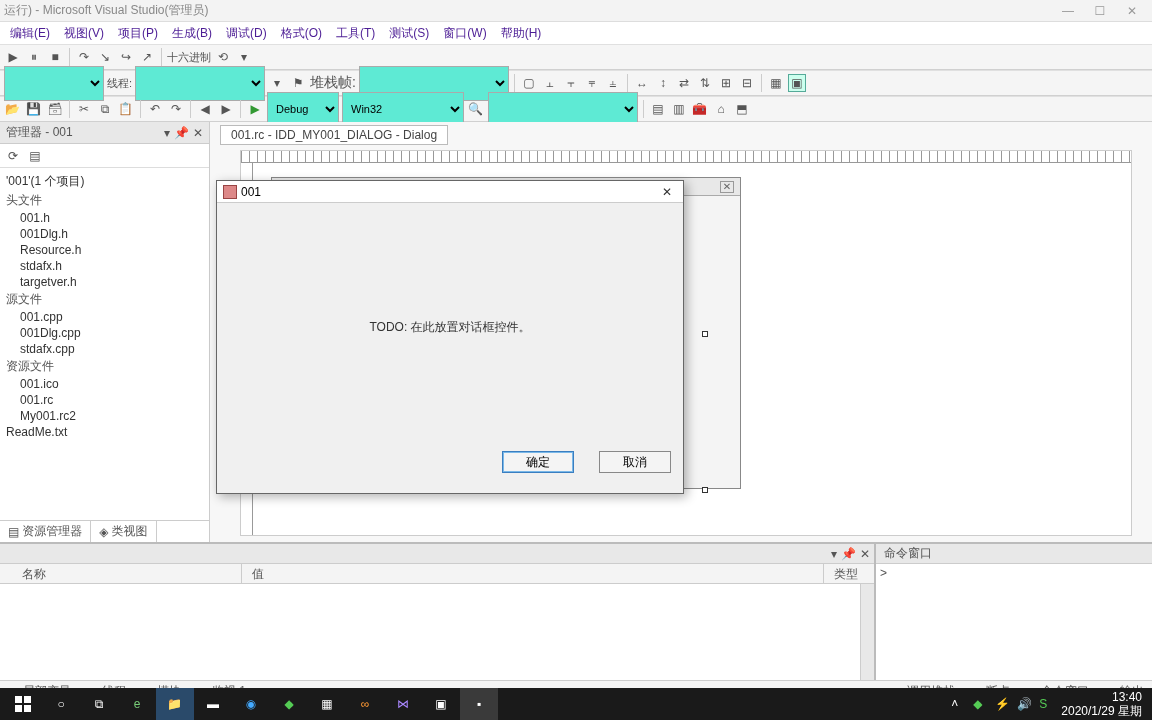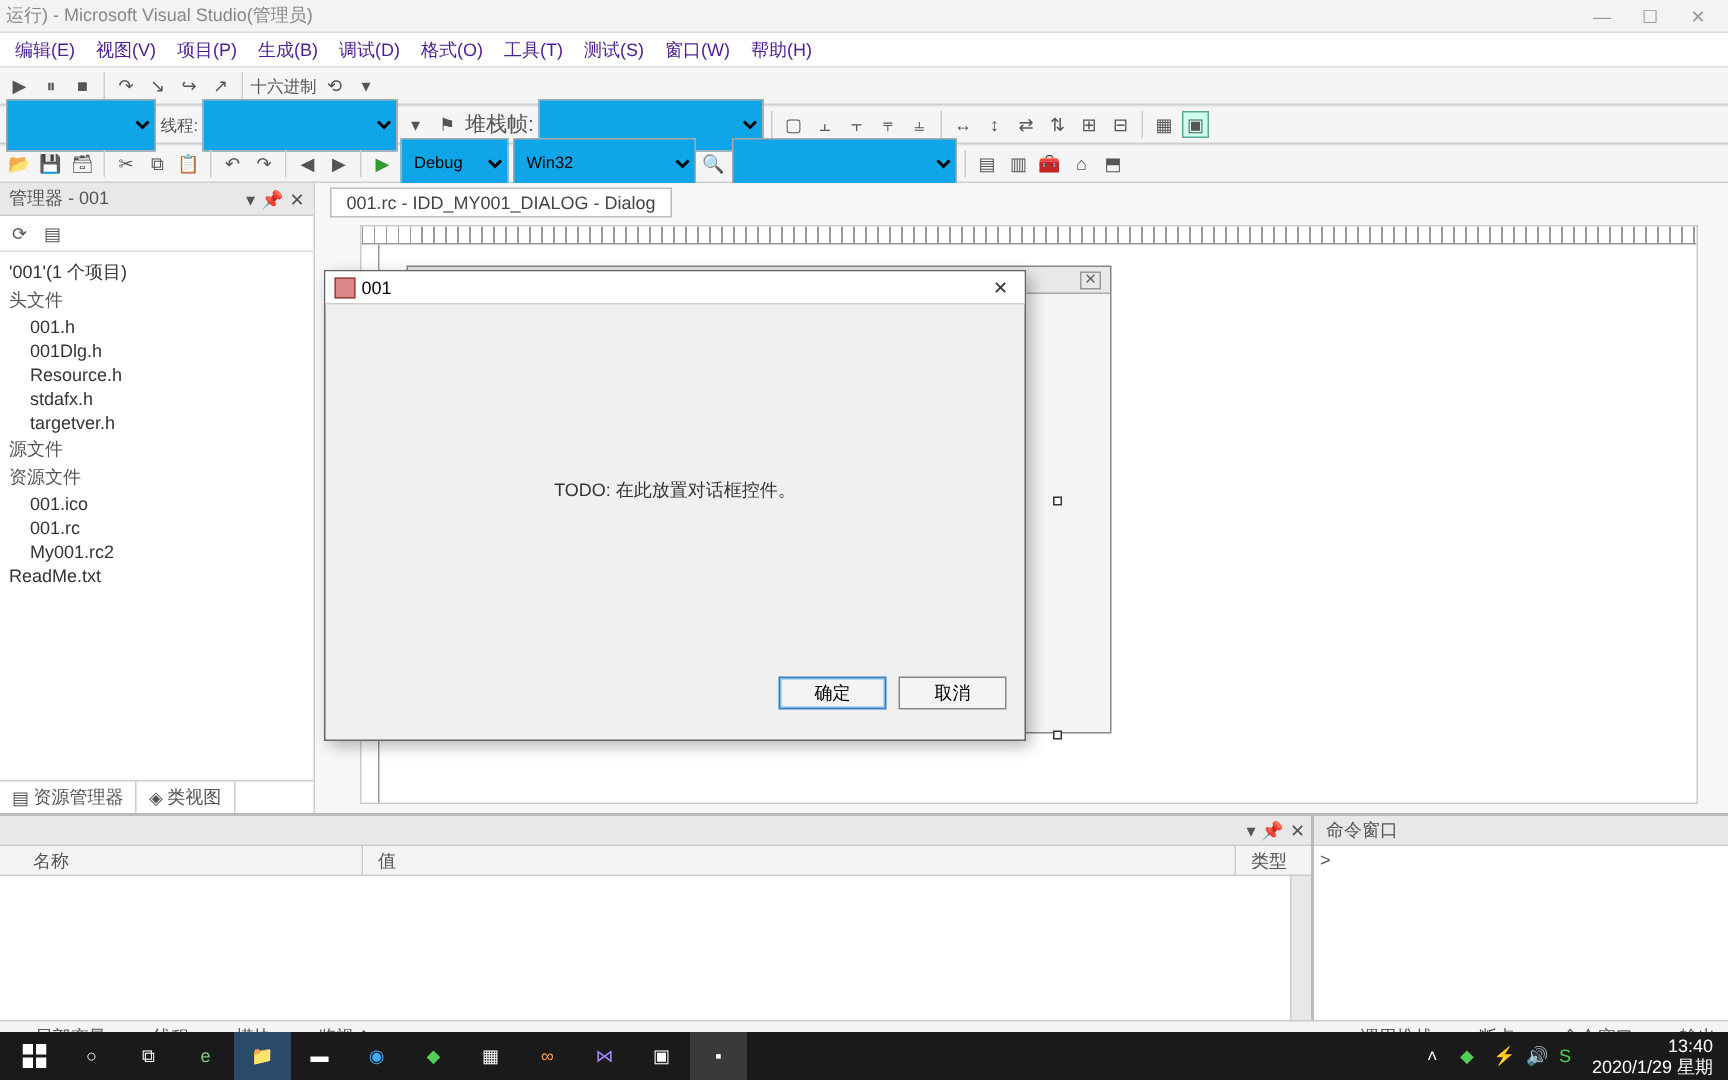--- a/index.html
+++ b/index.html
@@ -8,21 +8,21 @@
 .titlebar { height: 22px; background: #f3f3f3; border-bottom: 1px solid #ddd; display: flex; align-items: center; padding: 0 4px; color: #888; }
 .titlebar-right { margin-left: auto; display: flex; gap: 12px; padding-right: 6px; }
 .win-btn { width: 20px; text-align: center; color: #999; }
 
 .menubar { height: 22px; display: flex; align-items: center; padding: 0 4px; gap: 2px; }
 .menuitem { padding: 2px 6px; color: #4c1d95; cursor: default; }
 
 .toolbar { height: 26px; background: #f5f5f5; border-top: 1px solid #e0e0e0; border-bottom: 1px solid #d0d0d0; display: flex; align-items: center; padding: 0 4px; gap: 3px; }
 .tb-btn { width: 18px; height: 18px; display: inline-flex; align-items: center; justify-content: center; color: #555; border: 1px solid transparent; }
 .tb-sep { width: 1px; height: 18px; background: #ccc; margin: 0 2px; }
-.tb-combo { height: 35px; border: 1px solid #aaa; background: #0ea5e9; padding: 0 4px; font-size: 11px; }
+.tb-combo { height: 35px; border: 1px solid #aaa; background: #5eead4; padding: 0 4px; font-size: 11px; }
 
 .main { display: flex; height: 420px; }
 .sidepanel { width: 210px; border-right: 1px solid #ccc; display: flex; flex-direction: column; background: #fff; }
 .side-header { height: 22px; background: #e8e8e8; border-bottom: 1px solid #ccc; display: flex; align-items: center; padding: 0 6px; color: #555; }
 .side-header-icons { margin-left: auto; display: flex; gap: 4px; }
 .side-tb { height: 24px; border-bottom: 1px solid #ddd; display: flex; align-items: center; padding: 0 4px; gap: 4px; }
 .tree { flex: 1; padding: 4px 6px; overflow: auto; color: #333; }
 .tree-node { padding: 1px 0; white-space: nowrap; }
 .tree-label { color: #555; font-weight: normal; }
 .tree-indent { padding-left: 14px; }
@@ -40,21 +40,21 @@
 .dlg-frame-close { margin-left: auto; border: 1px solid #999; width: 14px; height: 12px; text-align: center; line-height: 10px; font-size: 10px; }
 .handle { position: absolute; width: 6px; height: 6px; background: #fff; border: 1px solid #333; }
 
 .live-dialog { position: absolute; top: 180px; left: 216px; width: 468px; height: 314px; background: #f0f0f0; border: 1px solid #666; box-shadow: 3px 3px 10px rgba(0,0,0,0.3); z-index: 10; }
 .live-title { height: 22px; background: #fff; border-bottom: 1px solid #ccc; display: flex; align-items: center; padding: 0 6px; }
 .live-title-icon { width: 14px; height: 14px; background: #d88; border: 1px solid #944; margin-right: 4px; }
 .live-close { margin-left: auto; width: 20px; text-align: center; color: #333; cursor: default; }
 .live-body { position: relative; height: 248px; }
 .live-text { position: absolute; top: 50%; left: 50%; transform: translate(-50%, -50%); color: #333; }
 .live-buttons { display: flex; justify-content: flex-end; gap: 8px; padding: 0 12px 12px; }
-.live-btn { width: 72px; height: 22px; border: 1px solid #888; background: #f4f4f4; text-align: center; line-height: 20px; cursor: default; }
+.live-btn { width: 72px; height: 22px; border: 1px solid #888; background: #f4f4f4; text-align: center; line-height: 20px; cursor: default; margin-left: 17px; }
 .live-btn.primary { border: 1px solid #3a7ec0; box-shadow: 0 0 0 1px #7ab8e8 inset; }
 
 .bottom-panels { display: flex; height: 138px; border-top: 2px solid #bbb; }
 .watch-panel { flex: 1; border-right: 2px solid #bbb; display: flex; flex-direction: column; position: relative; }
 .cmd-panel { width: 276px; display: flex; flex-direction: column; }
 .panel-hdr { height: 20px; background: #e8e8e8; border-bottom: 1px solid #ccc; display: flex; align-items: center; justify-content: flex-end; padding: 0 4px; gap: 4px; color: #555; }
 .panel-hdr-left { margin-right: auto; padding-left: 4px; }
 .watch-cols { height: 20px; background: #f4f4f4; border-bottom: 1px solid #ccc; display: flex; color: #555; padding-left: 12px; }
 .watch-col { padding: 2px 10px; border-right: 1px solid #ccc; }
 .watch-body { flex: 1; background: #fff; position: relative; }
@@ -189,20 +189,25 @@
       <div class="tree-node">'001'(1 个项目)</div>
       <div class="tree-node tree-label">头文件</div>
       <div class="tree-indent">
         <div class="tree-node">001.h</div>
         <div class="tree-node">001Dlg.h</div>
         <div class="tree-node">Resource.h</div>
         <div class="tree-node">stdafx.h</div>
         <div class="tree-node">targetver.h</div>
       </div>
       <div class="tree-node tree-label">源文件</div>
+      <div class="tree-indent">
+        <div class="tree-node">001.cpp</div>
+        <div class="tree-node">001Dlg.cpp</div>
+        <div class="tree-node">stdafx.cpp</div>
+      </div>
       <div class="tree-node tree-label">资源文件</div>
       <div class="tree-indent">
         <div class="tree-node">001.ico</div>
         <div class="tree-node">001.rc</div>
         <div class="tree-node">My001.rc2</div>
       </div>
       <div class="tree-node">ReadMe.txt</div>
     </div>
     <div class="side-tabs">
       <div class="side-tab">

